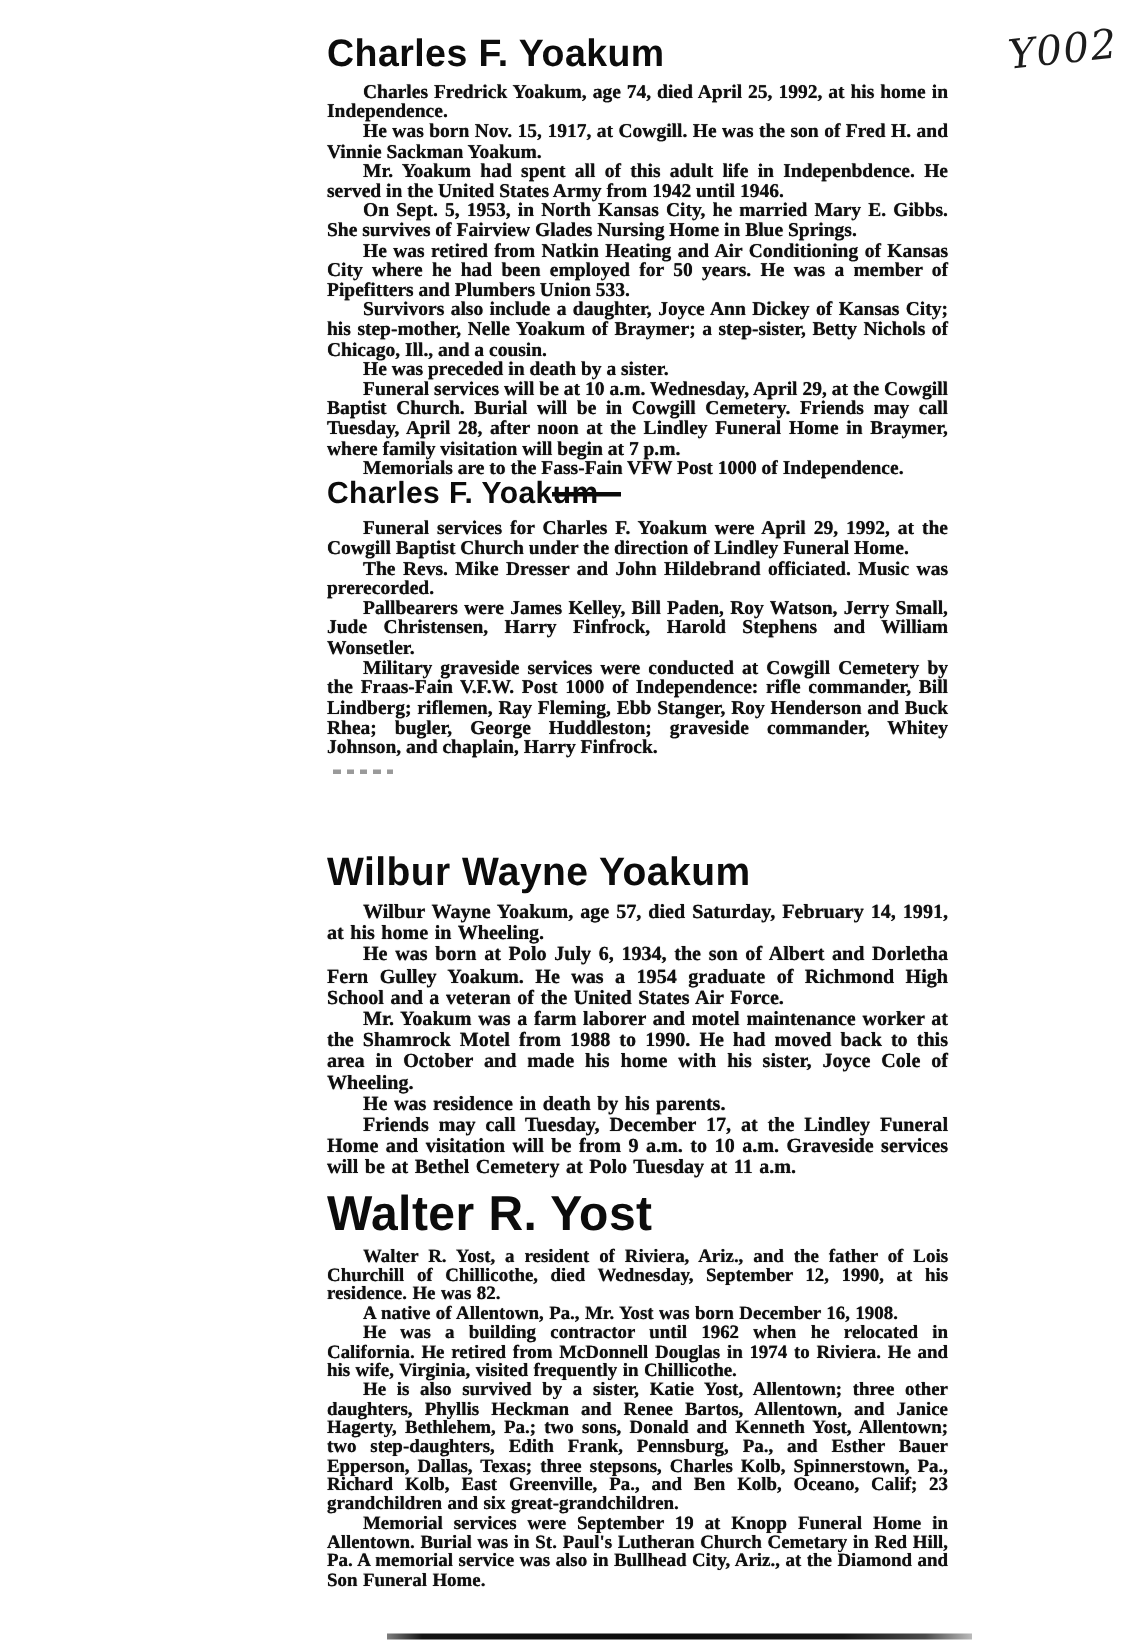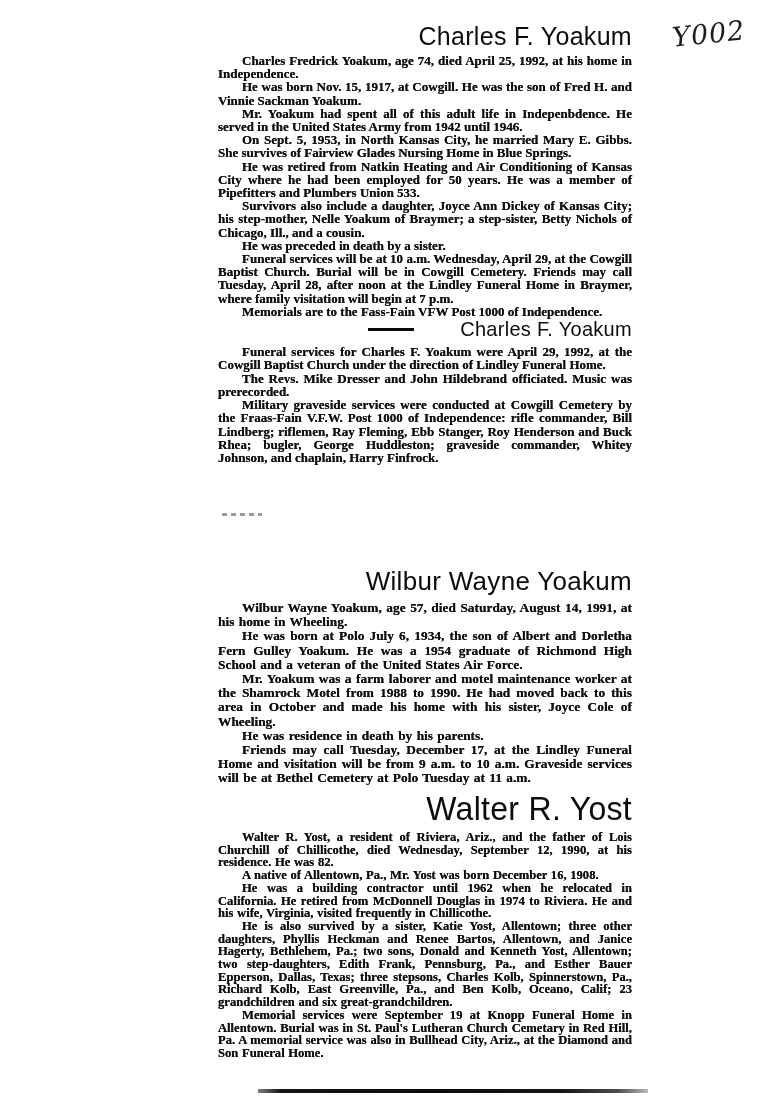--- a/index.html
+++ b/index.html
@@ -16,22 +16,22 @@
     font-family: "Liberation Serif", serif;
     color: #111111;
   }
   .col {
     position: absolute;
     left: 218px;
     width: 414px;
   }
   .obit-title {
     font-family: "Liberation Sans", sans-serif;
-    font-weight: normal;
-    text-align: right;
+    font-weight: bold;
+    text-align: left;
     margin: 0;
     color: #0c0c0c;
     letter-spacing: 0.3px;
     transform: scale(1, 1.02);
   }
   .obit-body p {
     margin: 0;
     text-align: justify;
     text-indent: 24px;
     color: #101010;
@@ -116,30 +116,31 @@
     </div>
   </div>
 
   <div id="fain-underline"></div>
 
   <div class="col" id="sec2">
     <h2 class="obit-title">Charles F. Yoakum</h2>
     <div class="obit-body">
       <p>Funeral services for Charles F. Yoakum were April 29, 1992, at the Cowgill Baptist Church under the direction of Lindley Funeral Home.</p>
       <p>The Revs. Mike Dresser and John Hildebrand officiated. Music was prerecorded.</p>
+      <p>Pallbearers were James Kelley, Bill Paden, Roy Watson, Jerry Small, Jude Christensen, Harry Finfrock, Harold Stephens and William Wonsetler.</p>
       <p>Military graveside services were conducted at Cowgill Cemetery by the Fraas-Fain V.F.W. Post 1000 of Independence: rifle commander, Bill Lindberg; riflemen, Ray Fleming, Ebb Stanger, Roy Henderson and Buck Rhea; bugler, George Huddleston; graveside commander, Whitey Johnson, and chaplain, Harry Finfrock.</p>
     </div>
   </div>
 
   <div id="smudge"></div>
 
   <div class="col" id="sec3">
     <h2 class="obit-title">Wilbur Wayne Yoakum</h2>
     <div class="obit-body">
-      <p>Wilbur Wayne Yoakum, age 57, died Saturday, August 14, 1991, at his home in Wheeling.</p>
+      <p>Wilbur Wayne Yoakum, age 57, died Saturday, February 14, 1991, at his home in Wheeling.</p>
       <p>He was born at Polo July 6, 1934, the son of Albert and Dorletha Fern Gulley Yoakum. He was a 1954 graduate of Richmond High School and a veteran of the United States Air Force.</p>
       <p>Mr. Yoakum was a farm laborer and motel maintenance worker at the Shamrock Motel from 1988 to 1990. He had moved back to this area in October and made his home with his sister, Joyce Cole of Wheeling.</p>
       <p>He was residence in death by his parents.</p>
       <p>Friends may call Tuesday, December 17, at the Lindley Funeral Home and visitation will be from 9 a.m. to 10 a.m. Graveside services will be at Bethel Cemetery at Polo Tuesday at 11 a.m.</p>
     </div>
   </div>
 
   <div class="col" id="sec4">
     <h2 class="obit-title">Walter R. Yost</h2>
     <div class="obit-body">

